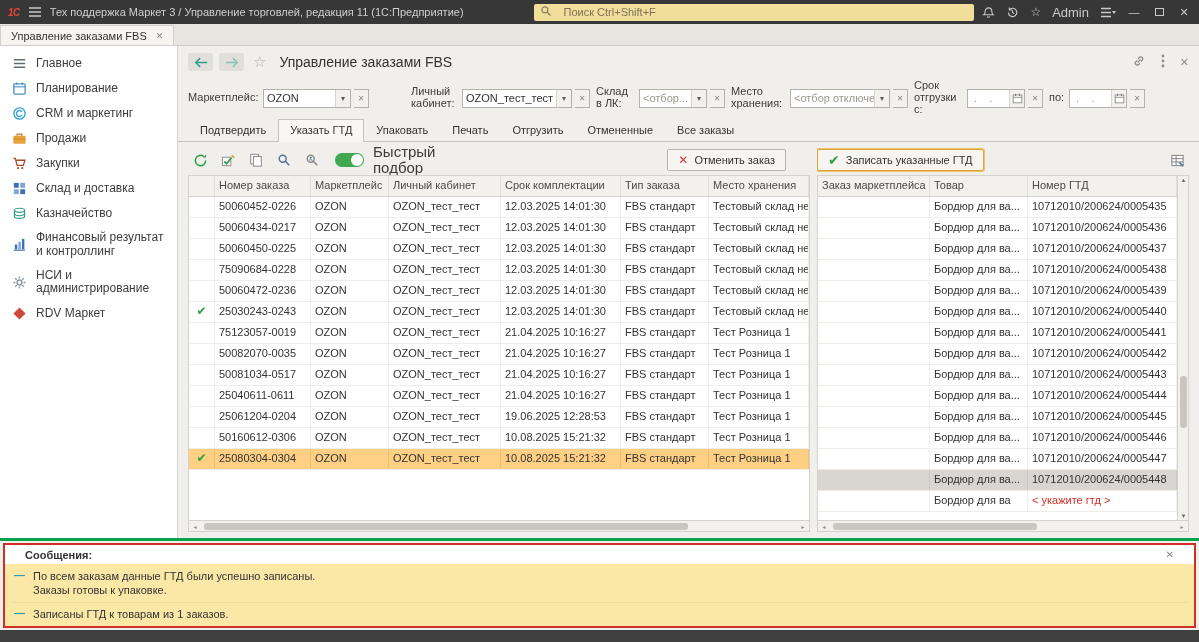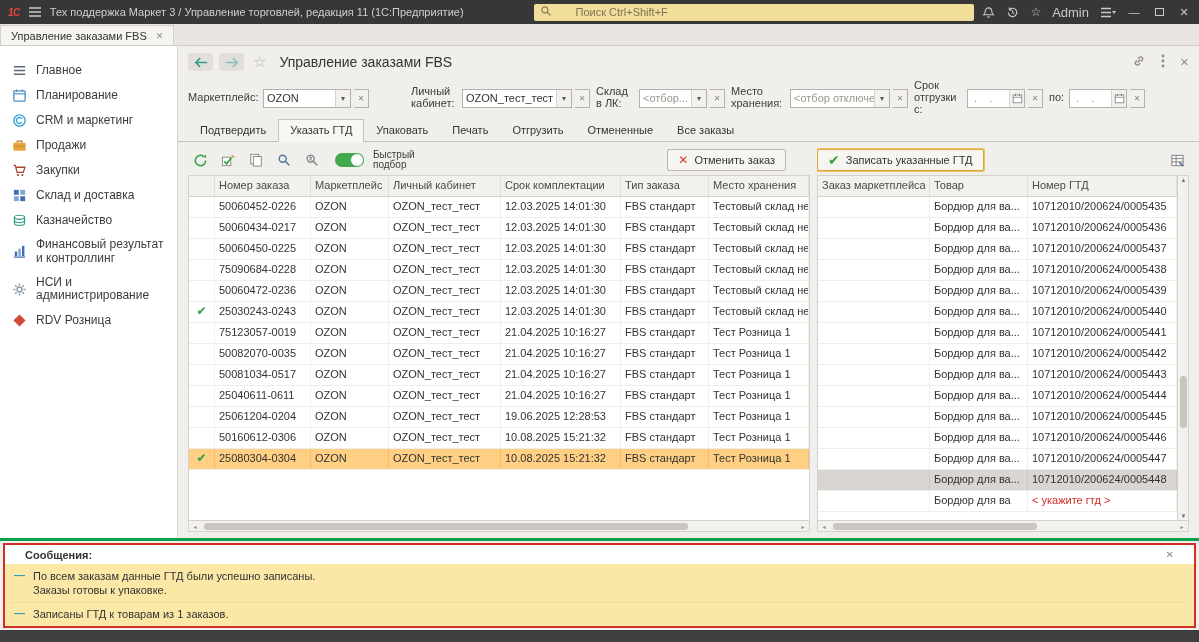--- a/index.html
+++ b/index.html
@@ -5,35 +5,35 @@
   *{margin:0;padding:0;box-sizing:border-box}
   html,body{width:1199px;height:642px;overflow:hidden}
   body{font-family:"Liberation Sans","DejaVu Sans",sans-serif;font-size:11px;color:#333;background:#fff}
   .app{width:1199px;height:642px;display:flex;flex-direction:column;background:#f1efeb;overflow:hidden}
 
   
   .titlebar{flex:none;height:24px;background:#373737;display:flex;align-items:center;gap:8px;padding:0 8px;color:#c9c9c9}
   .logo{color:#e8443a;font-weight:bold;font-size:10px;font-style:italic;letter-spacing:-0.5px}
   .tb-ic{display:flex;align-items:center}
   .tb-title{font-size:11px;color:#cfcfcf;white-space:nowrap}
-  .tb-search{margin-left:62px;width:452px;height:17px;background:#f2de9b;border-radius:2px;display:flex;align-items:center;gap:24px;padding:0 6px;color:#7d7257;overflow:hidden;white-space:nowrap}
+  .tb-search{margin-left:62px;width:452px;height:17px;background:#f2de9b;border-radius:2px;display:flex;align-items:center;gap:12px;padding:0 6px;color:#7d7257;overflow:hidden;white-space:nowrap}
   .tb-icons{margin-left:auto;display:flex;align-items:center;gap:11px;color:#c9c9c9}
   .fav-star-top{font-size:12px}
   .tb-user{font-size:13px}
   .restore{width:9px;height:8px;border:1px solid #c9c9c9;display:inline-block}
   .winbtn{display:flex;align-items:center;justify-content:center;width:14px}
 
   
   .tabbar{flex:none;height:22px;background:#e9e6e2;border-bottom:1px solid #d2cfca;display:flex;align-items:flex-end;padding:2px 0 0 0}
   .wtab{height:20px;background:#f6f4f1;border:1px solid #d2cfca;border-bottom:none;display:flex;align-items:center;gap:9px;padding:0 10px}
   .wtab .x{color:#8a8a8a;font-size:9px}
 
   
   .body{flex:none;height:492px;display:flex;overflow:hidden}
-  .sidebar{flex:none;width:178px;background:#fff;border-right:1px solid #d8d5d0;padding-top:12px;overflow:hidden}
+  .sidebar{flex:none;width:178px;background:#fff;border-right:1px solid #d8d5d0;padding-top:5px;overflow:hidden}
   .sb-item{display:flex;align-items:center;gap:9px;padding:5px 4px 5px 12px}
   .sb-ico{flex:none;width:15px;height:15px}
   .sb-ico svg{display:block}
   .sb-label{font-size:12px;color:#3c3c3c;line-height:1.15}
   .main{flex:1;display:flex;flex-direction:column;overflow:hidden;min-width:0}
 
   
   .form-header{flex:none;height:32px;display:flex;align-items:center;gap:6px;padding:0 10px}
   .nav-btn{width:25px;height:18px;border-radius:3px;background:#e2dfda;display:flex;align-items:center;justify-content:center}
   .nav-btn svg{display:block}
@@ -57,21 +57,21 @@
   .ctab.active{background:#f9f7f4;border-color:#c6c3be;margin-bottom:-1px;height:23px}
 
   
   .panes{flex:1;display:flex;gap:7px;padding:3px 10px 6px 10px;overflow:hidden}
   .pane-left{flex:none;width:622px;display:flex;flex-direction:column;min-width:0}
   .pane-right{flex:1;display:flex;flex-direction:column;min-width:0}
   .pane-toolbar{flex:none;height:30px;display:flex;align-items:center;gap:4px;overflow:hidden}
   .icon-btn{width:24px;height:22px;display:flex;align-items:center;justify-content:center;border-radius:2px}
   .toggle{flex:none;width:29px;height:14px;border-radius:8px;background:#41a84d;position:relative;margin:0 5px 0 7px}
   .toggle .knob{position:absolute;right:1px;top:1px;width:12px;height:12px;border-radius:50%;background:#fff}
-  .toggle-label{font-size:10px;line-height:1.05;width:54px;color:#3c3c3c}
+  .toggle-label{font-size:15px;line-height:1.05;width:54px;color:#3c3c3c}
   .btn{height:22px;display:flex;align-items:center;gap:6px;padding:0 10px;background:#f7f5f2;border:1px solid #b9b6b1;border-radius:2px;white-space:nowrap}
   .btn-cancel{margin-left:auto;margin-right:24px}
   .btn-write{border:1px solid #d9a738;box-shadow:0 0 0 1px #ecc56a}
   .x-red{color:#d23b33;font-weight:bold;font-size:12px}
   .check-green{color:#2f9e44;font-weight:bold;font-size:14px}
   .tb-spacer{flex:1}
 
   
   .tbl{flex:1;display:flex;flex-direction:column;background:#0f766e;border:1px solid #d5d2cc;overflow:hidden;position:relative;min-height:0}
   .thead{flex:none;display:grid;height:21px;background:#f3f1ed;border-bottom:1px solid #d5d2cc;color:#4a4a4a}
@@ -256,21 +256,21 @@
             </svg>
           </span>
           <span class="sb-label">НСИ и администрирование</span>
         </div>
         <div class="sb-item">
           <span class="sb-ico">
             <svg width="15" height="15" viewBox="0 0 16 16">
               <path d="M8 1.5L14.5 8 8 14.5 1.5 8z" fill="#d04a3a"></path>
             </svg>
           </span>
-          <span class="sb-label">RDV Розница</span>
+          <span class="sb-label">RDV Маркет</span>
         </div>
       </div>
 
     <div class="main">
 
       <div class="form-header">
         <span class="nav-btn">
           <svg width="14" height="11" viewBox="0 0 16 12">
               <path d="M7 1L2 6l5 5M2 6h13" stroke="#2f9e8f" stroke-width="1.7" fill="none"></path>
             </svg>

